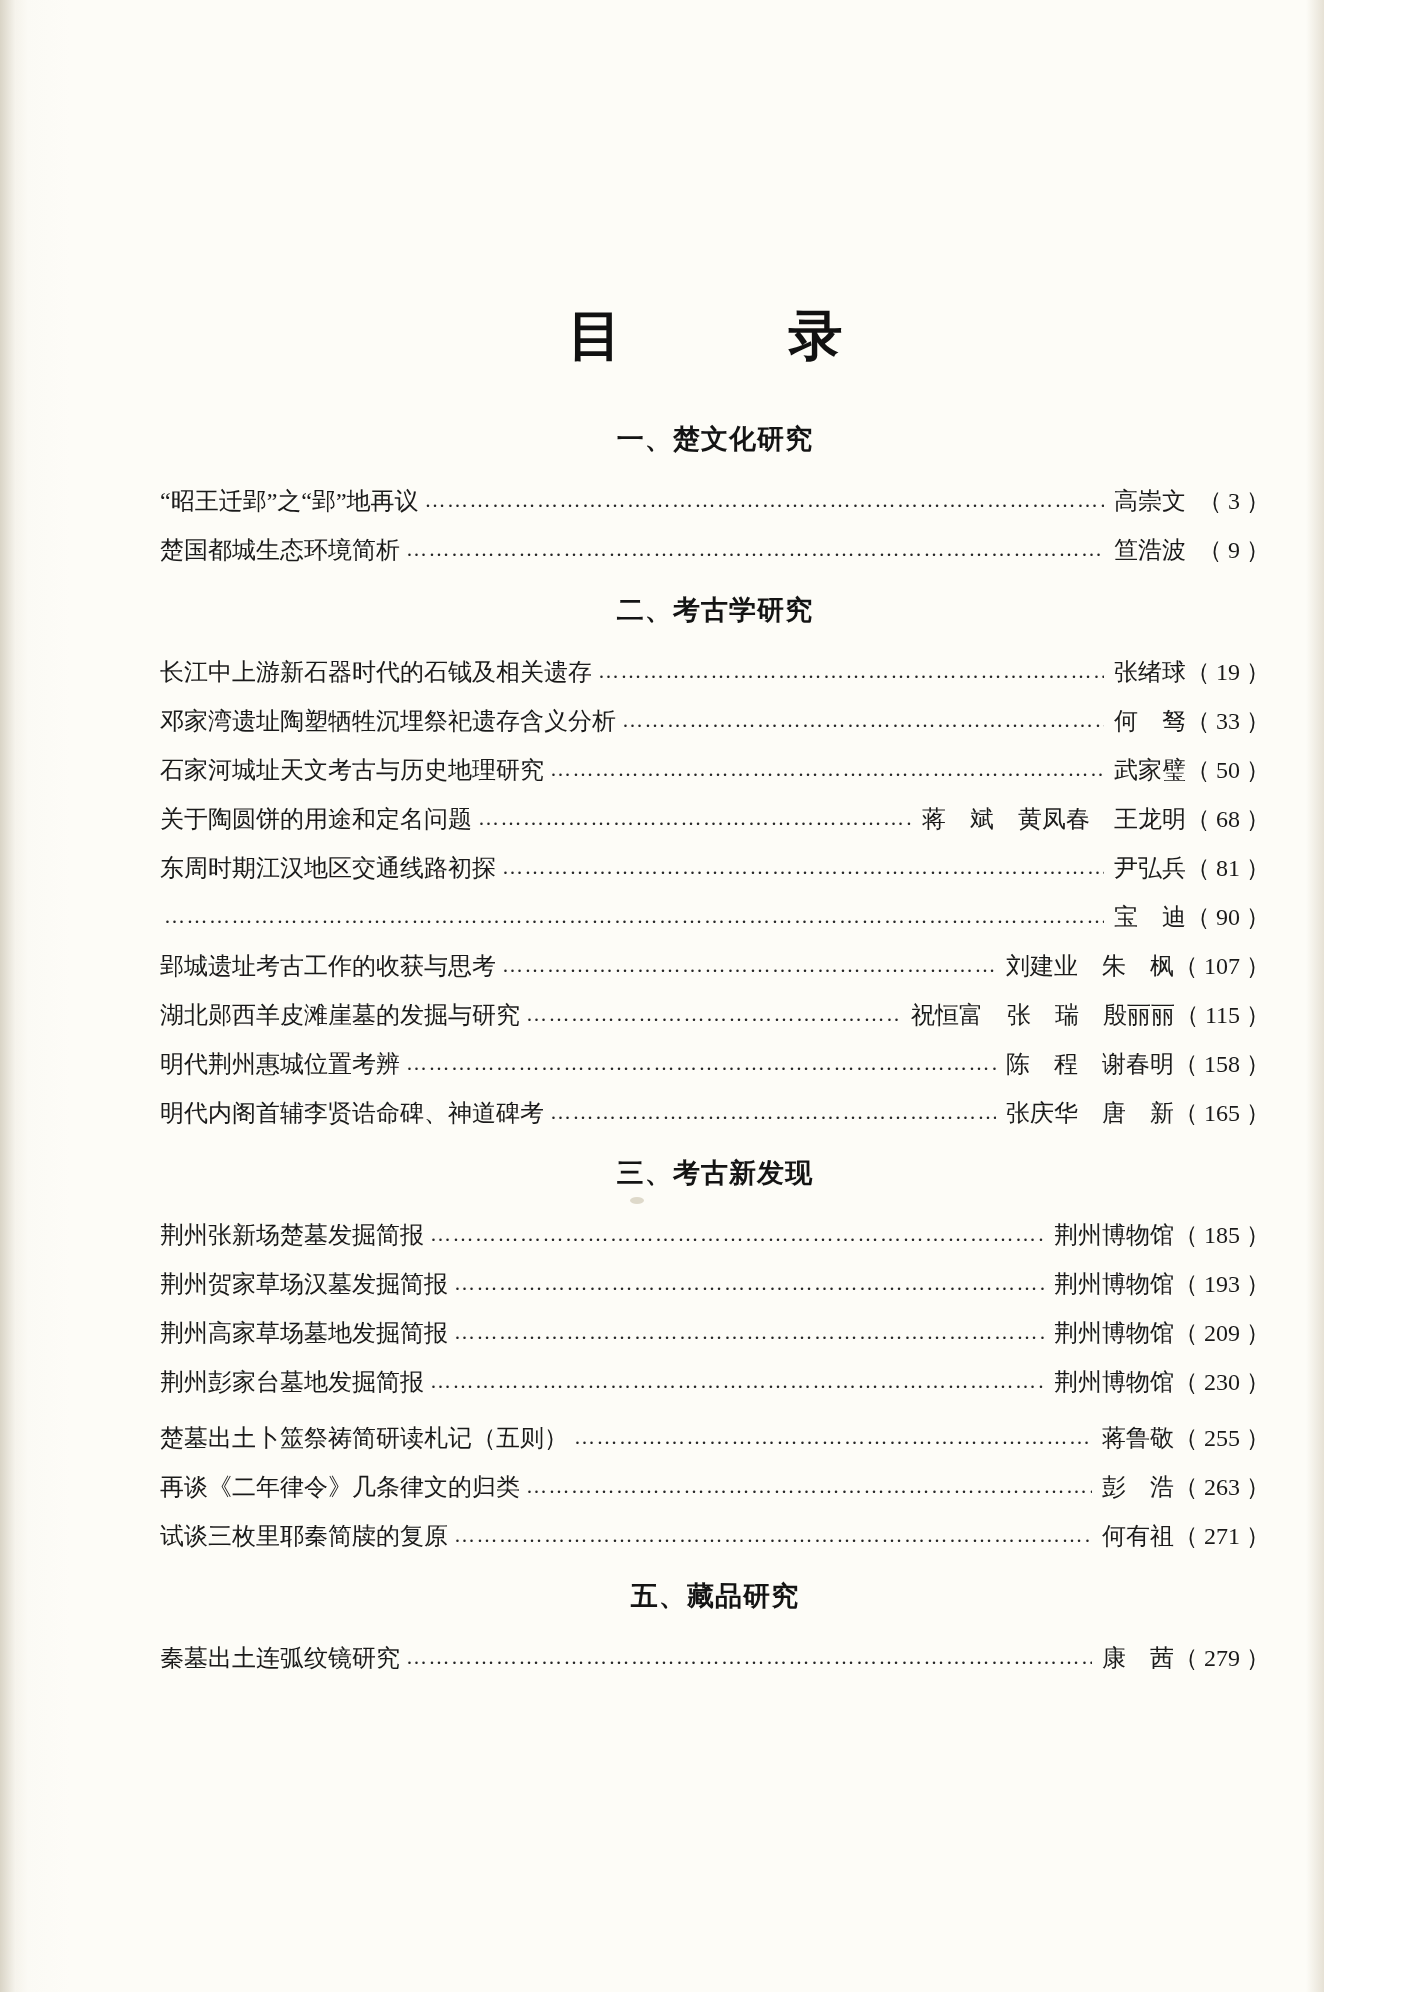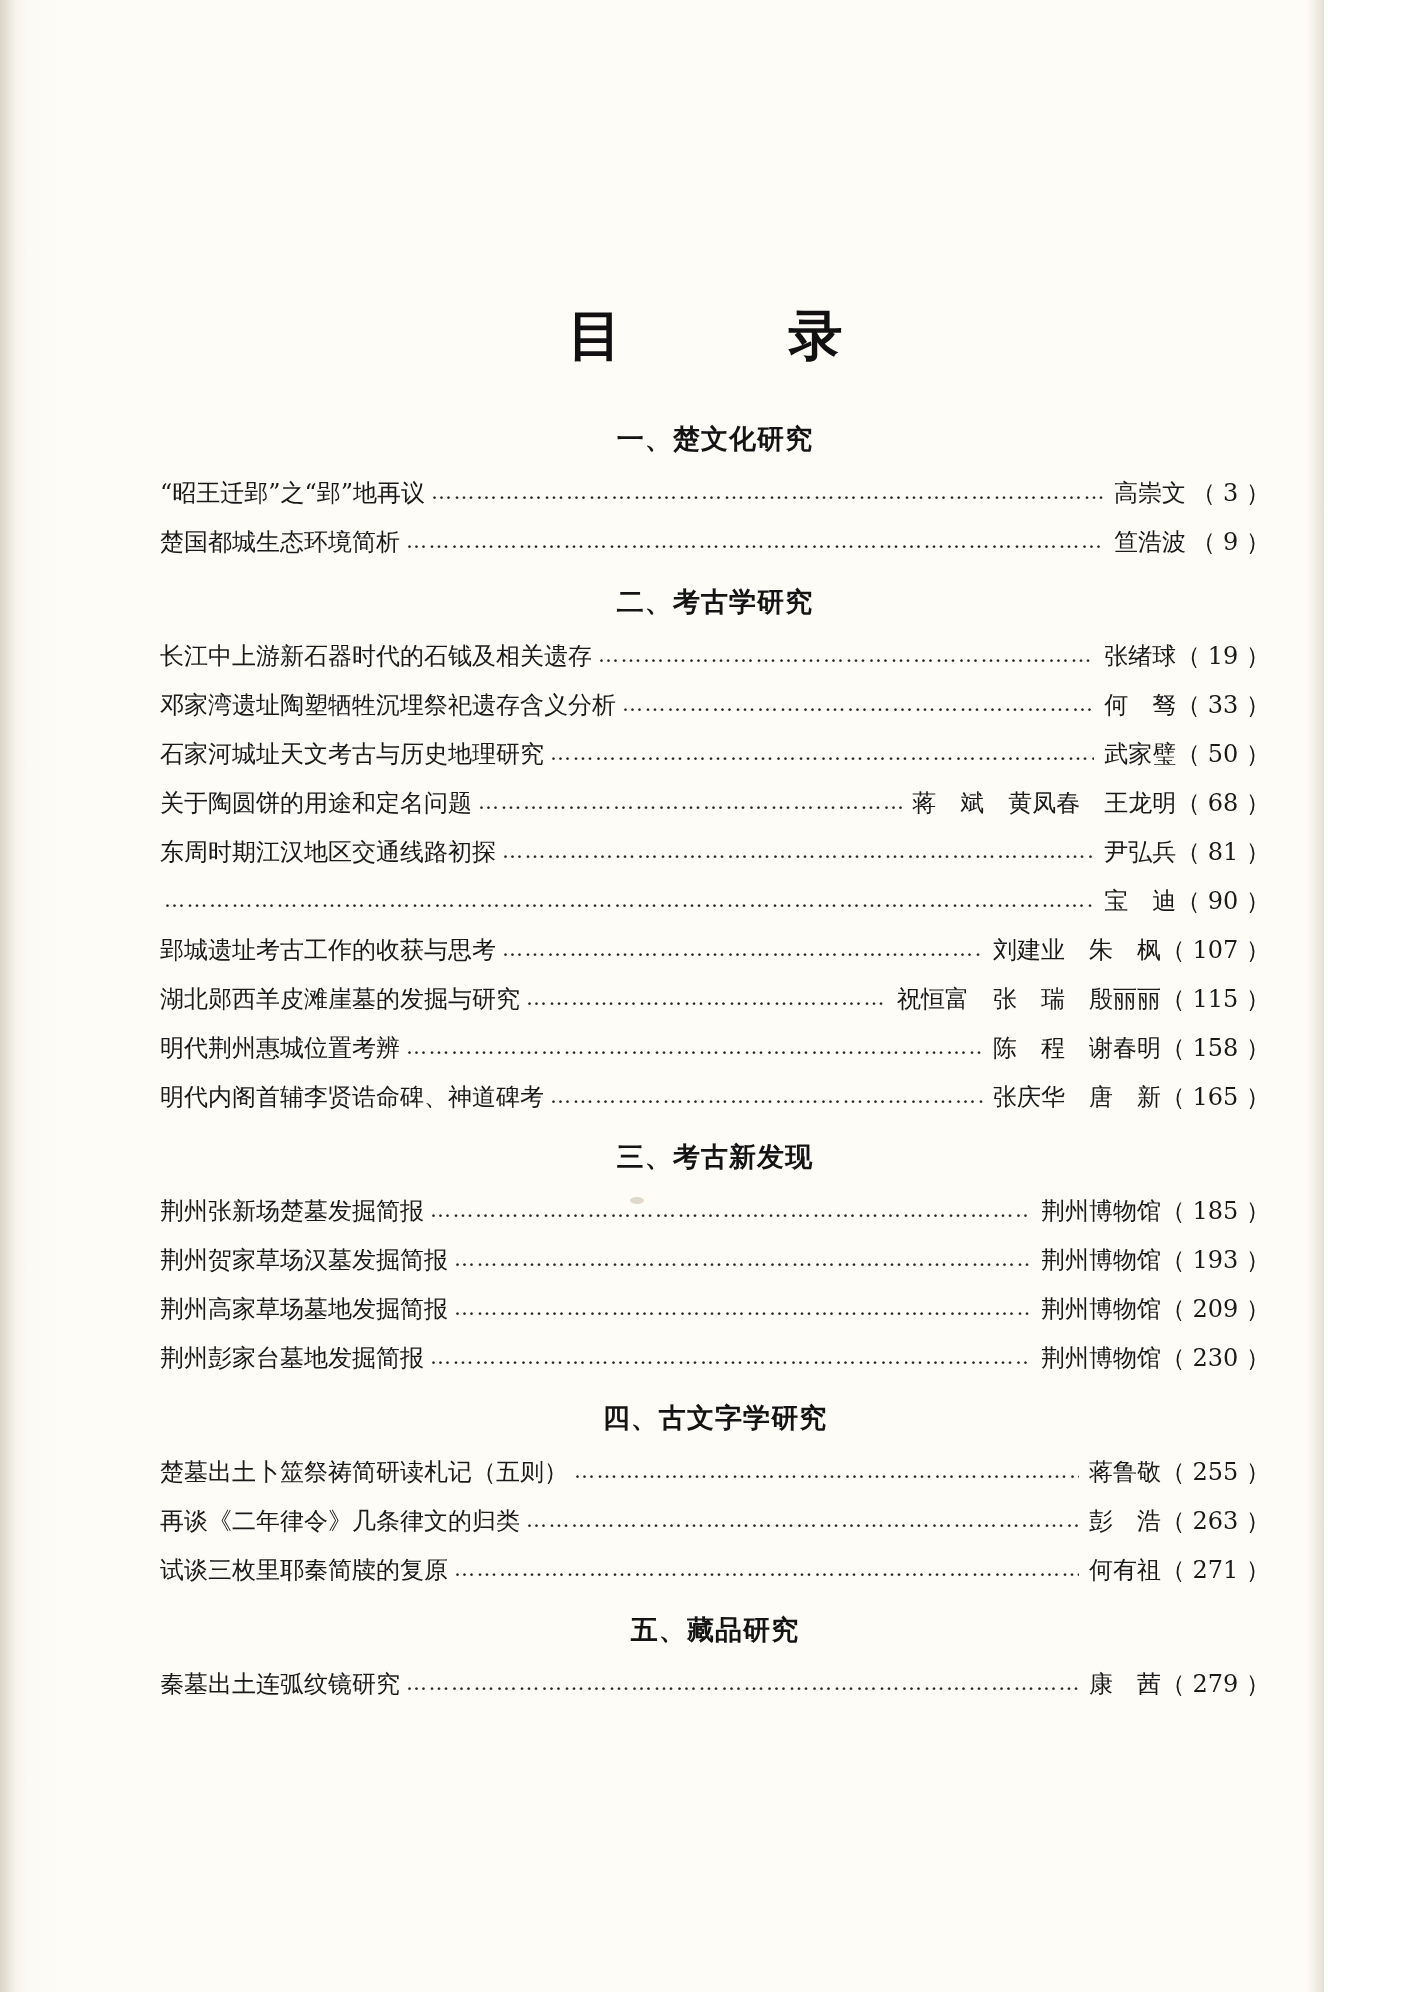--- a/index.html
+++ b/index.html
@@ -54,21 +54,21 @@
   }
   .section-heading {
     text-align: center;
     font-size: 27px;
     font-weight: bold;
     letter-spacing: 0.04em;
     color: #141414;
   }
   .sec-1 { margin-top: 48px; }
   .sec-n { margin-top: 30px; }
-  .entries { margin-top: 24px; }
+  .entries { margin-top: 32px; font-family: Liberation Serif, serif; }
   .entry {
     display: flex;
     align-items: baseline;
     font-size: 24px;
     line-height: 1.0;
     margin-bottom: 25px;
     white-space: nowrap;
   }
   .entry .etitle {
     flex: 0 0 auto;
@@ -214,21 +214,20 @@
             <span class="authors">荆州博物馆</span>
             <span class="page-no">（ 209 ）</span>
           </div>
           <div class="entry">
             <span class="etitle">荆州彭家台墓地发掘简报</span>
             <span class="leader">…………………………………………………………………………………………………………………………………………</span>
             <span class="authors">荆州博物馆</span>
             <span class="page-no">（ 230 ）</span>
           </div>
         </div>
-        <div class="section-heading sec-n">四、古文字学研究</div>
         <div class="entries">
           <div class="entry">
             <span class="etitle">楚墓出土卜筮祭祷简研读札记（五则）</span>
             <span class="leader">…………………………………………………………………………………………………………………………………………</span>
             <span class="authors">蒋鲁敬</span>
             <span class="page-no">（ 255 ）</span>
           </div>
           <div class="entry">
             <span class="etitle">再谈《二年律令》几条律文的归类</span>
             <span class="leader">…………………………………………………………………………………………………………………………………………</span>

